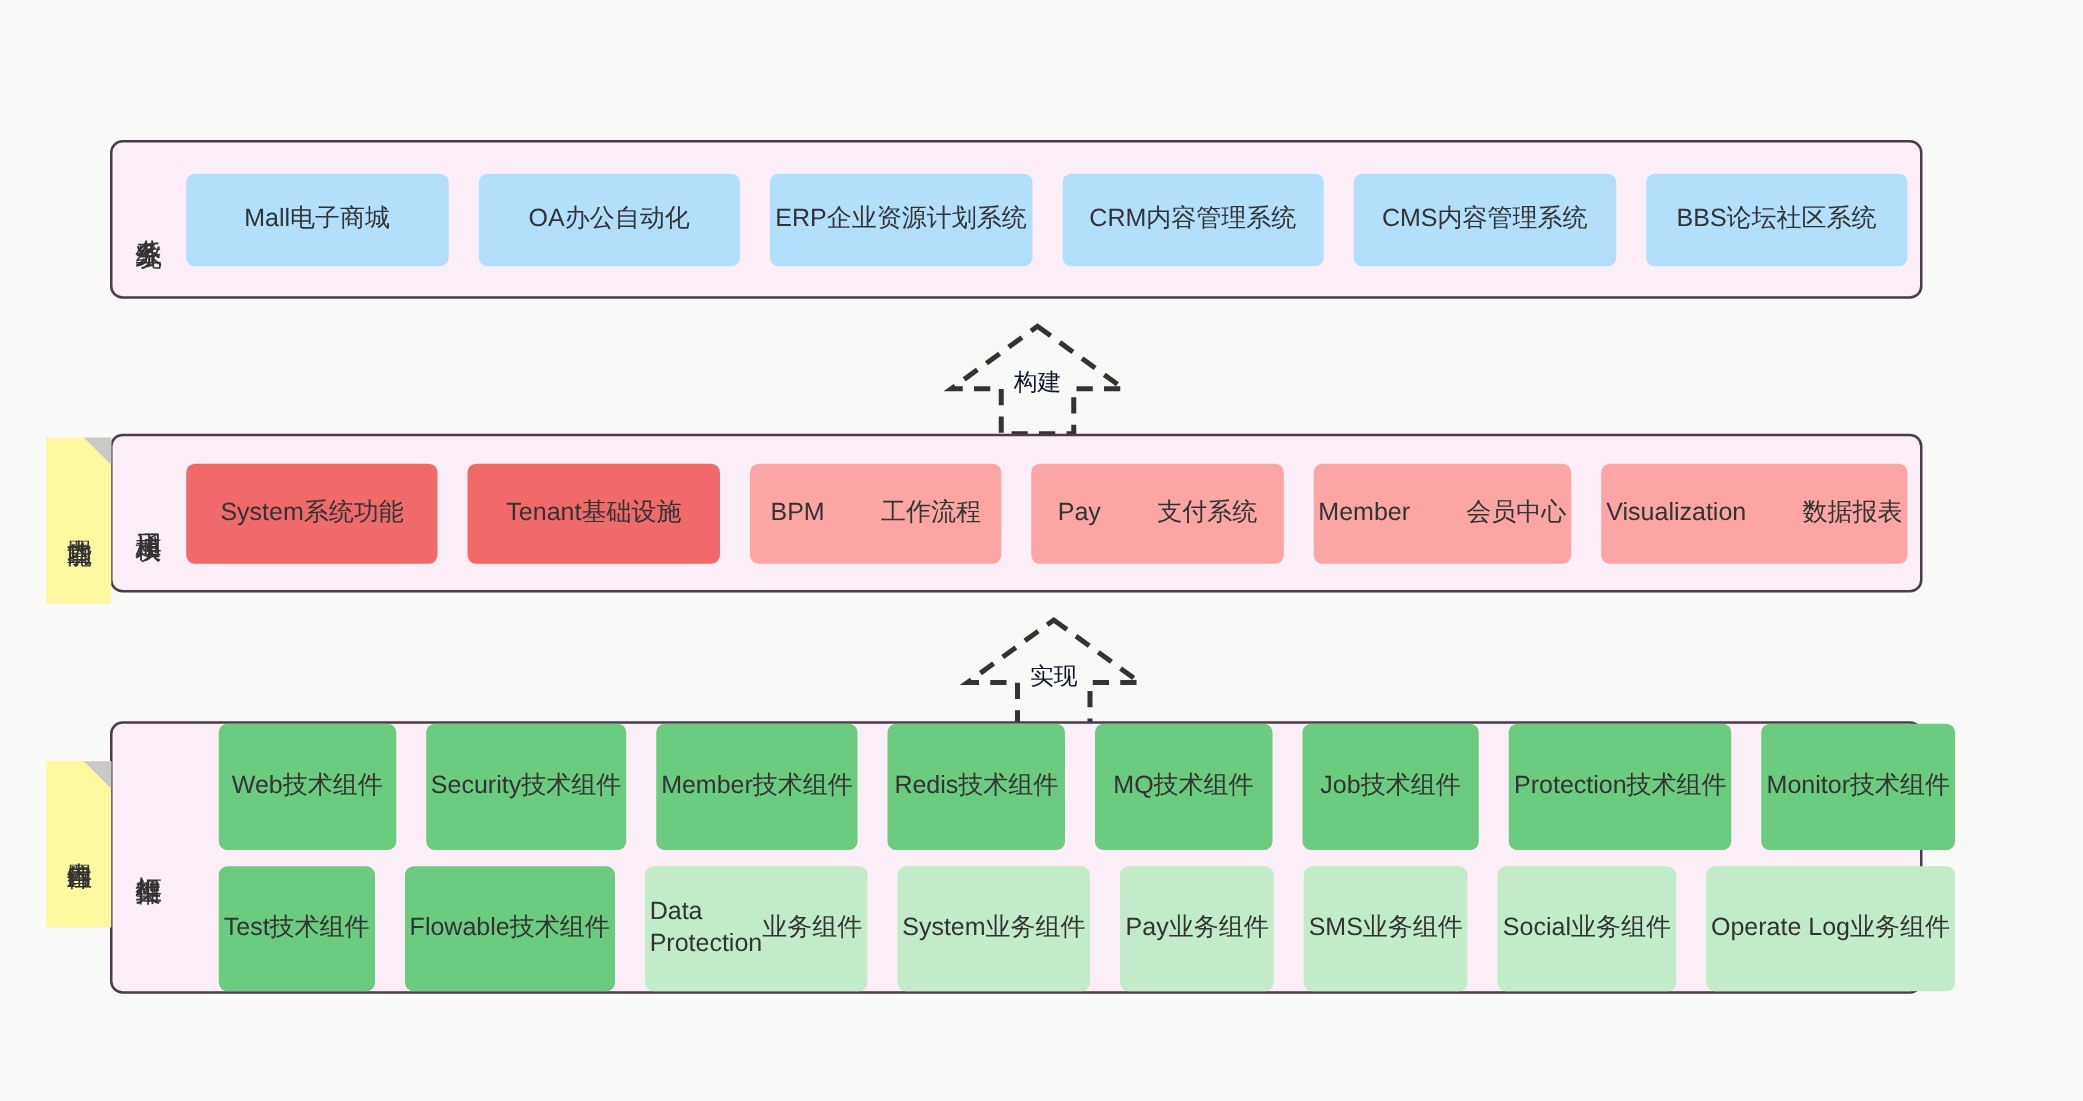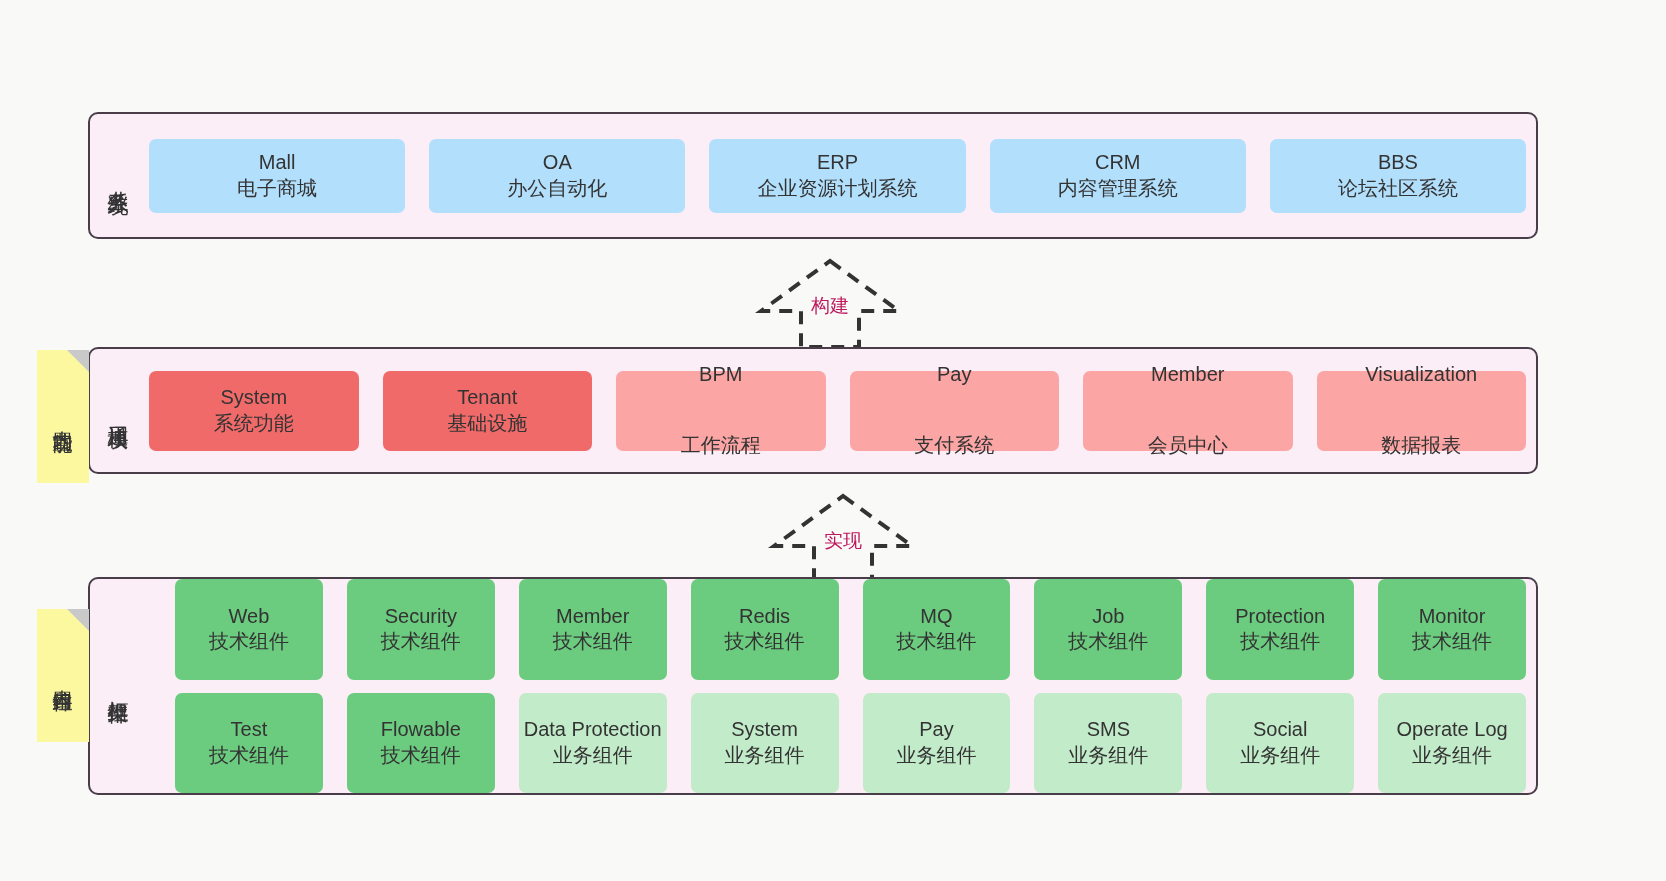--- a/index.html
+++ b/index.html
@@ -52,24 +52,23 @@
     display: flex;
     align-items: stretch;
     gap: 24px;
   }
 
   
   .card {
     flex: 1 1 0;
     border-radius: 7px;
     display: flex;
-    flex-direction: column;
+    flex-direction: row;
     align-items: center;
     justify-content: center;
-    text-align: center;
     font-size: 20px;
     line-height: 1.28;
     color: #333333;
     box-sizing: border-box;
     padding: 6px 4px;
   }
   .card .t1 { white-space: nowrap; }
   .card .t2 { white-space: nowrap; }
   .card.wrap .t1 { white-space: normal; }
 
@@ -128,21 +127,21 @@
     width: 150px;
     height: 95px;
   }
   .arrow svg { display: block; width: 150px; height: 95px; }
   .arrow .alabel {
     position: absolute;
     left: 0; right: 0;
     top: 38px;
     text-align: center;
     font-size: 19px;
-    color: #be185d;
+    color: #0f172a;
     background: transparent;
   }
   #arrow-build     { left: 755px; top: 255px; }
   #arrow-implement { left: 768px; top: 490px; }
 </style>
 </head>
 <body>
 
 <div class="panel" id="panel-business">
   <div class="panel-label">业务系统</div>
@@ -155,20 +154,24 @@
         <div class="card c-blue">
           <div class="t1">OA</div>
           <div class="t2">办公自动化</div>
         </div>
         <div class="card c-blue">
           <div class="t1">ERP</div>
           <div class="t2">企业资源计划系统</div>
         </div>
         <div class="card c-blue">
           <div class="t1">CRM</div>
+          <div class="t2">内容管理系统</div>
+        </div>
+        <div class="card c-blue">
+          <div class="t1">CMS</div>
           <div class="t2">内容管理系统</div>
         </div>
         <div class="card c-blue">
           <div class="t1">BBS</div>
           <div class="t2">论坛社区系统</div>
         </div>
       </div>
   </div>
 </div>
 

